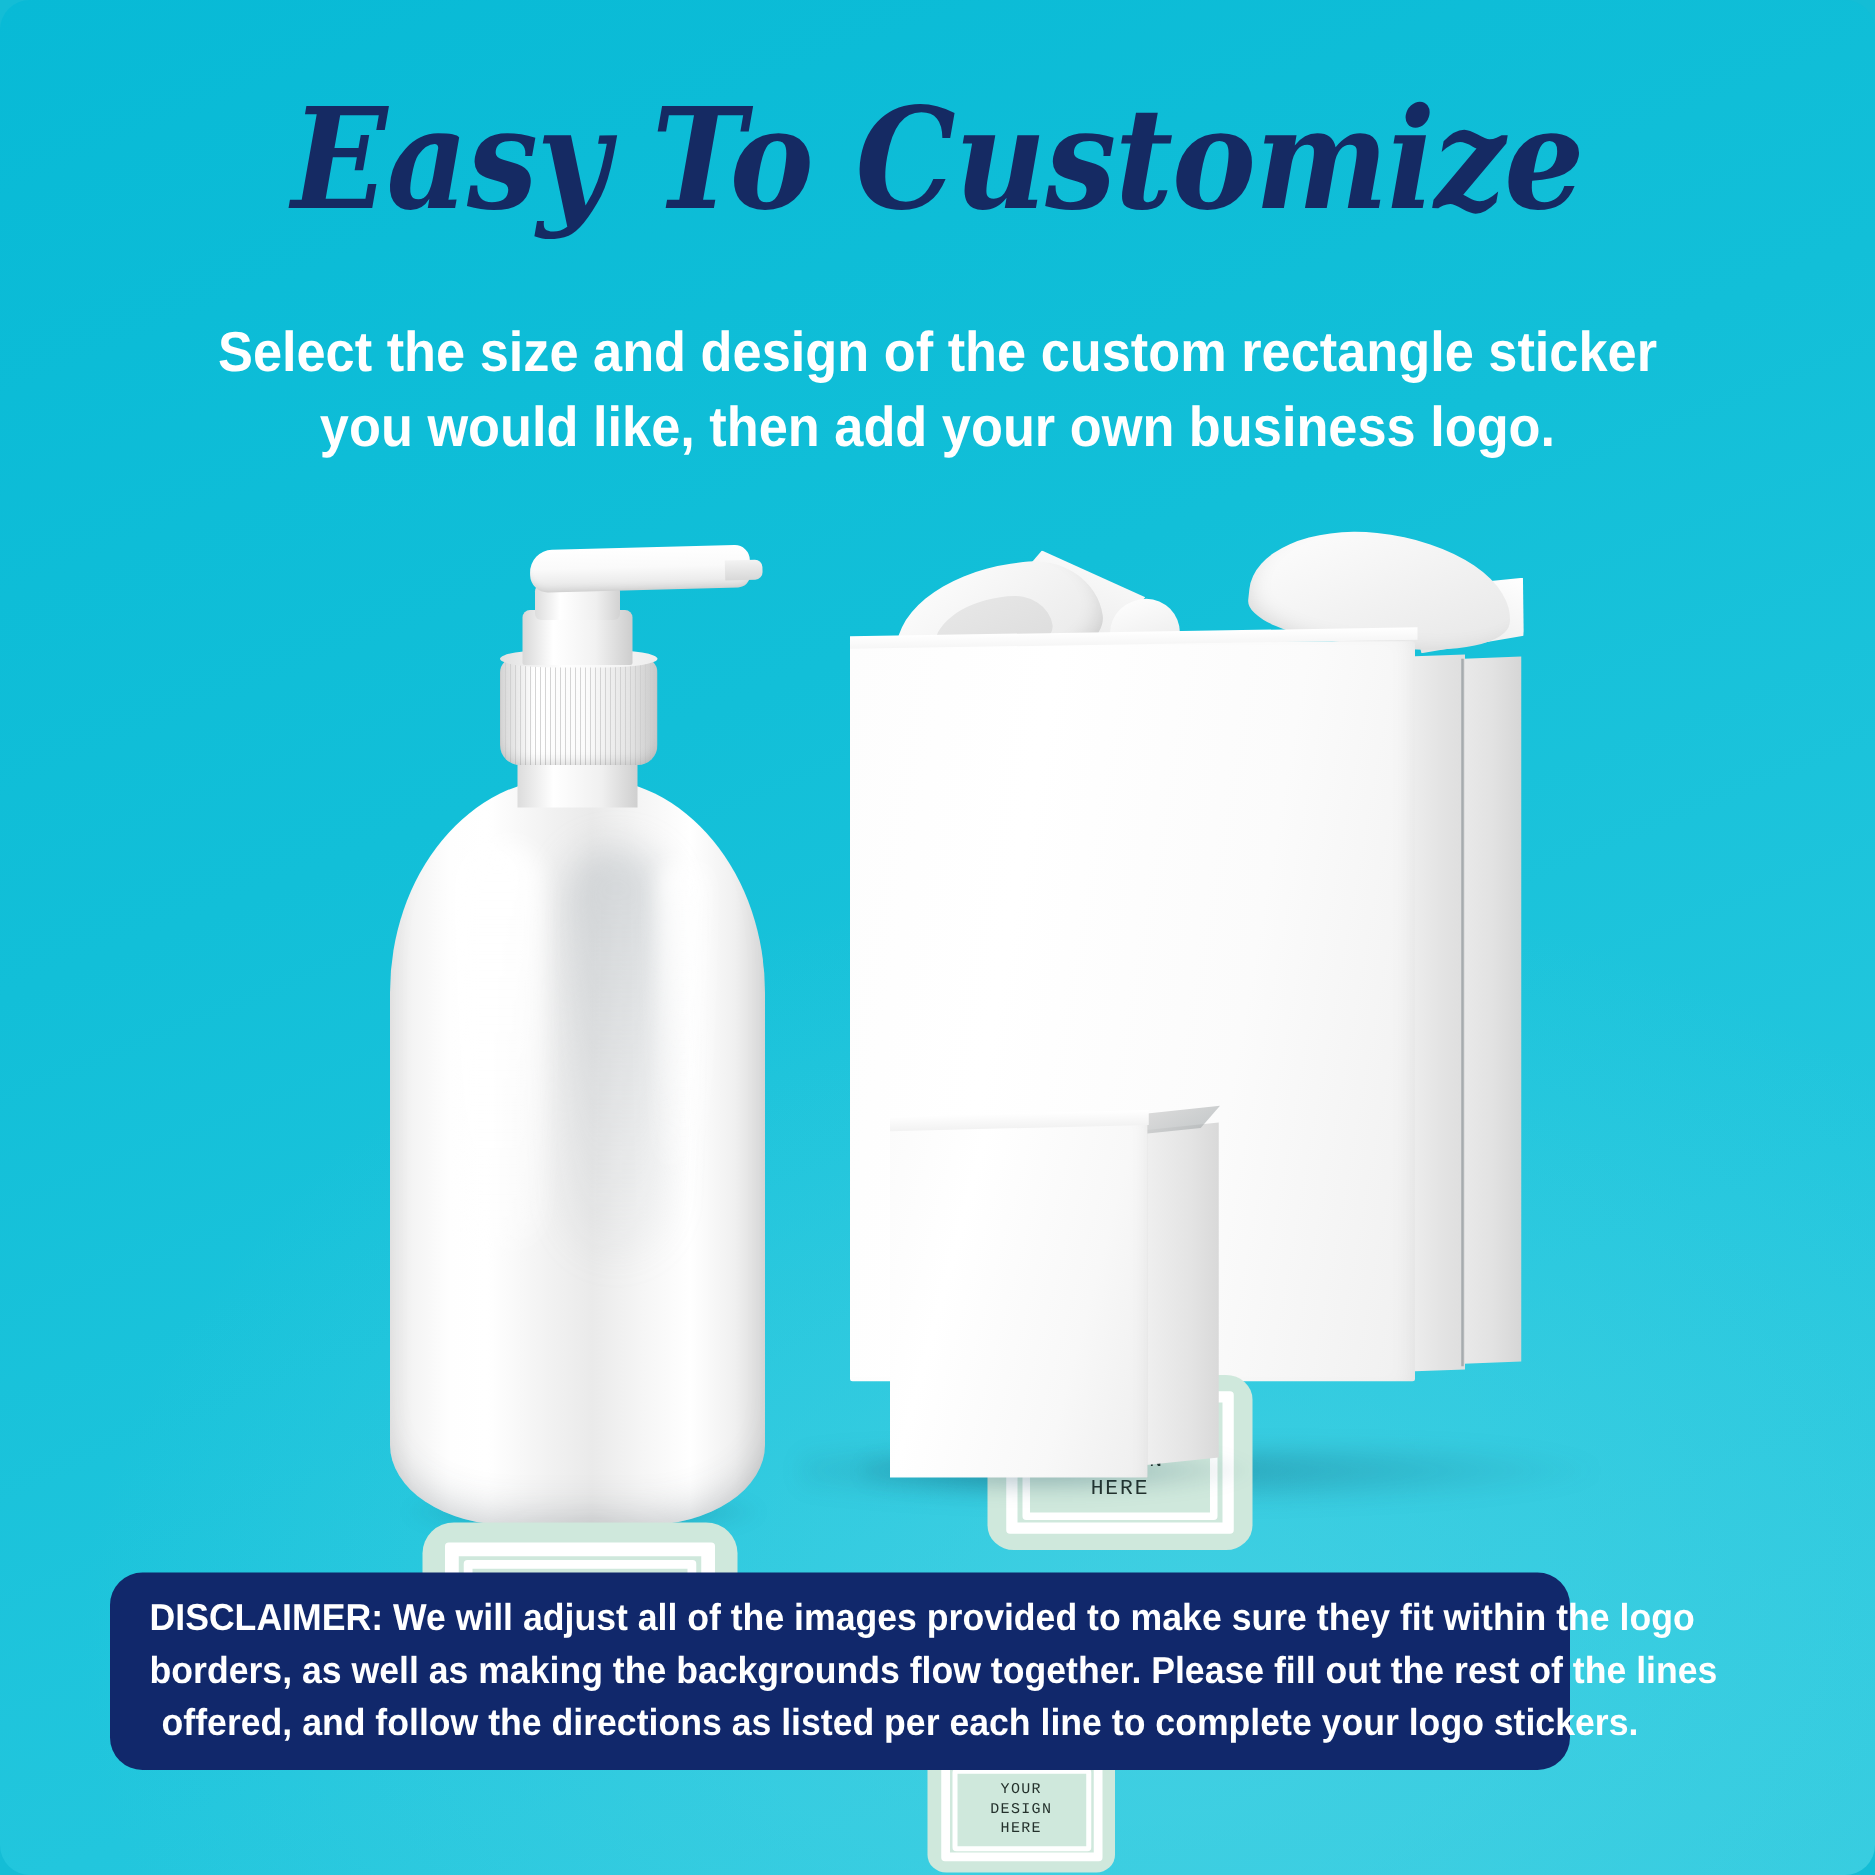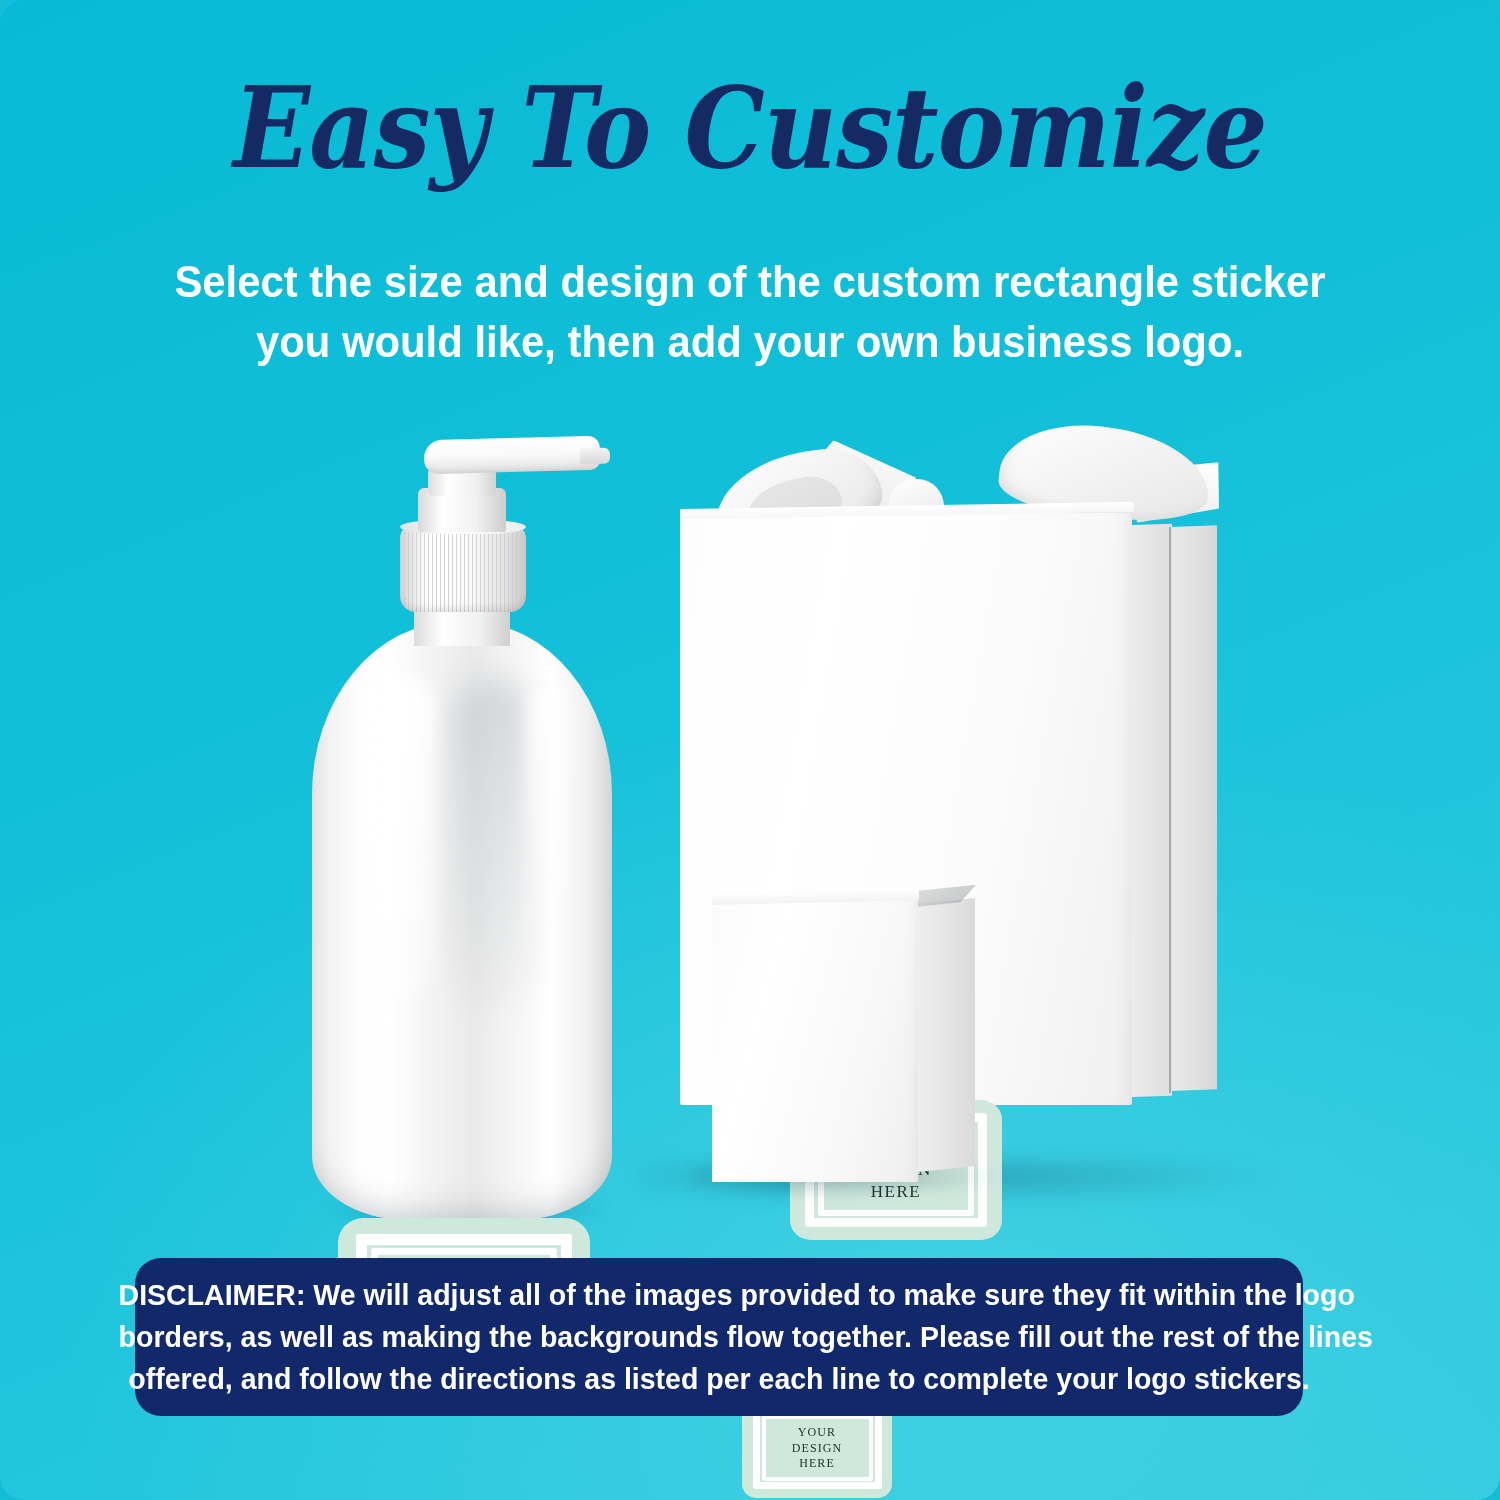--- a/index.html
+++ b/index.html
@@ -324,21 +324,21 @@
   }
   .sticker .frame-inner {
     left: 13%; top: 17%; right: 13%; bottom: 17%;
   }
   .sticker .label {
     position: absolute;
     left: 0; right: 0; top: 50%;
     transform: translateY(-50%);
     text-align: center;
     color: #24312c;
-    font-family: Liberation Serif, serif;
+    font-family: Liberation Mono, monospace;
     font-weight: 400;
     letter-spacing: 0.09em;
     line-height: 1.30;
   }
   .sticker .label span { display: block; }
 
   
   #sticker-bottle {
     left: 338px; top: 818px; width: 252px; height: 176px;
   }
@@ -366,22 +366,20 @@
   .disclaimer {
     position: absolute;
     left: 88px;
     top: 1258px;
     width: 1168px;
     height: 158px;
     background: #11286b;
     border-radius: 26px;
     display: flex;
     align-items: center;
-    justify-content: center;
-    margin-left: 47px;
   }
   .disclaimer .dtext {
     width: 1264px;
     text-align: center;
     color: #ffffff;
     font-family: "Liberation Sans", sans-serif;
     font-weight: bold;
     font-size: 30px;
     line-height: 1.40;
     transform: scaleX(0.95);

